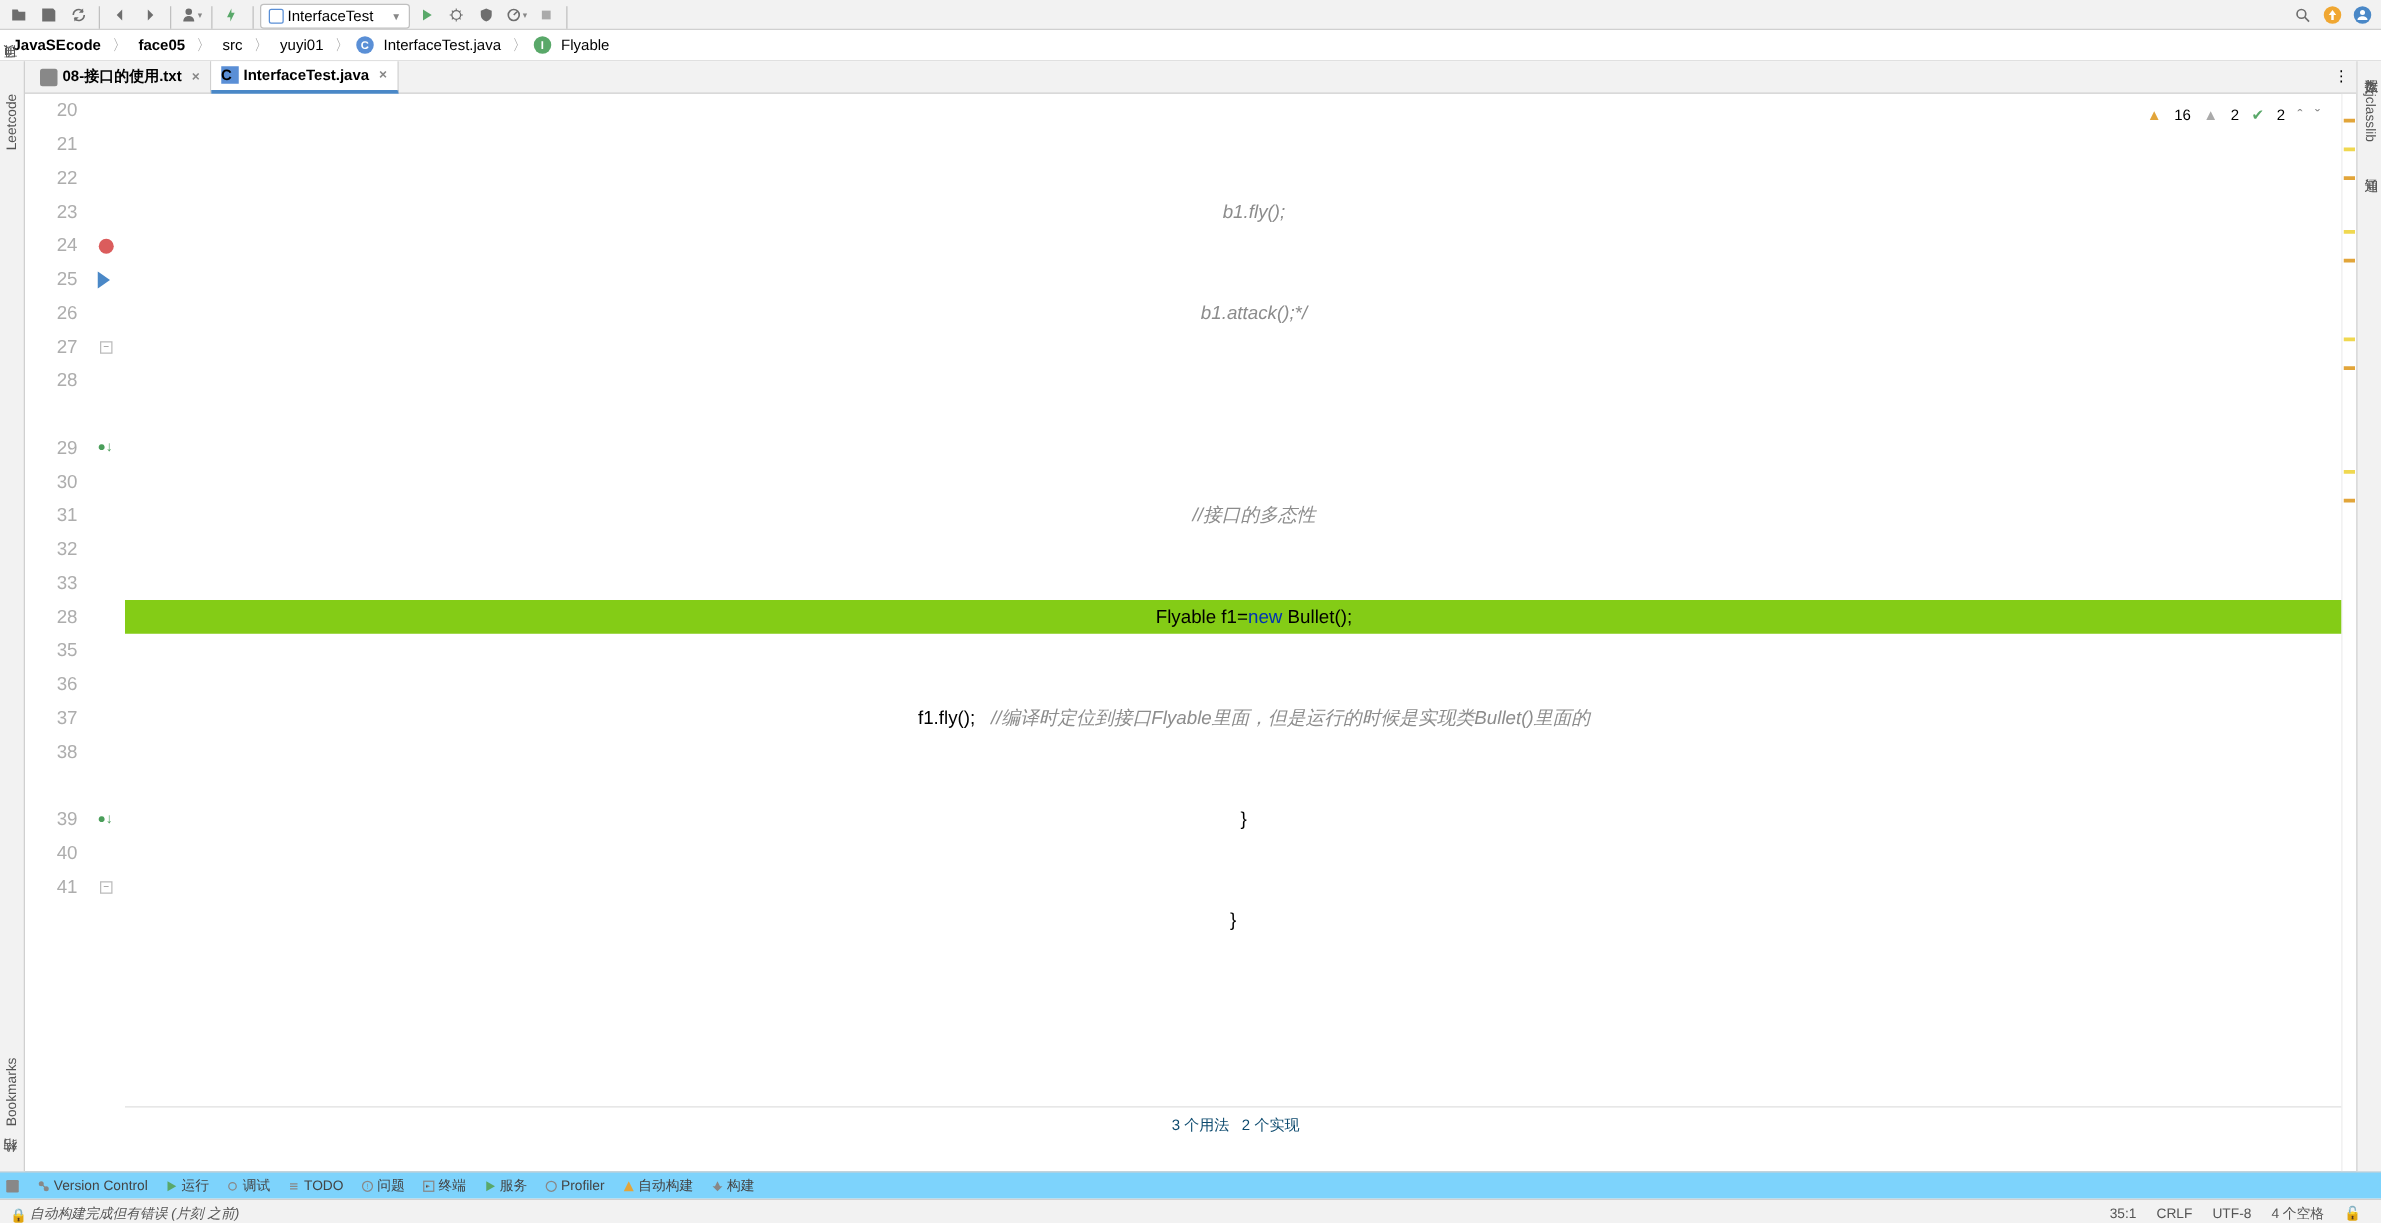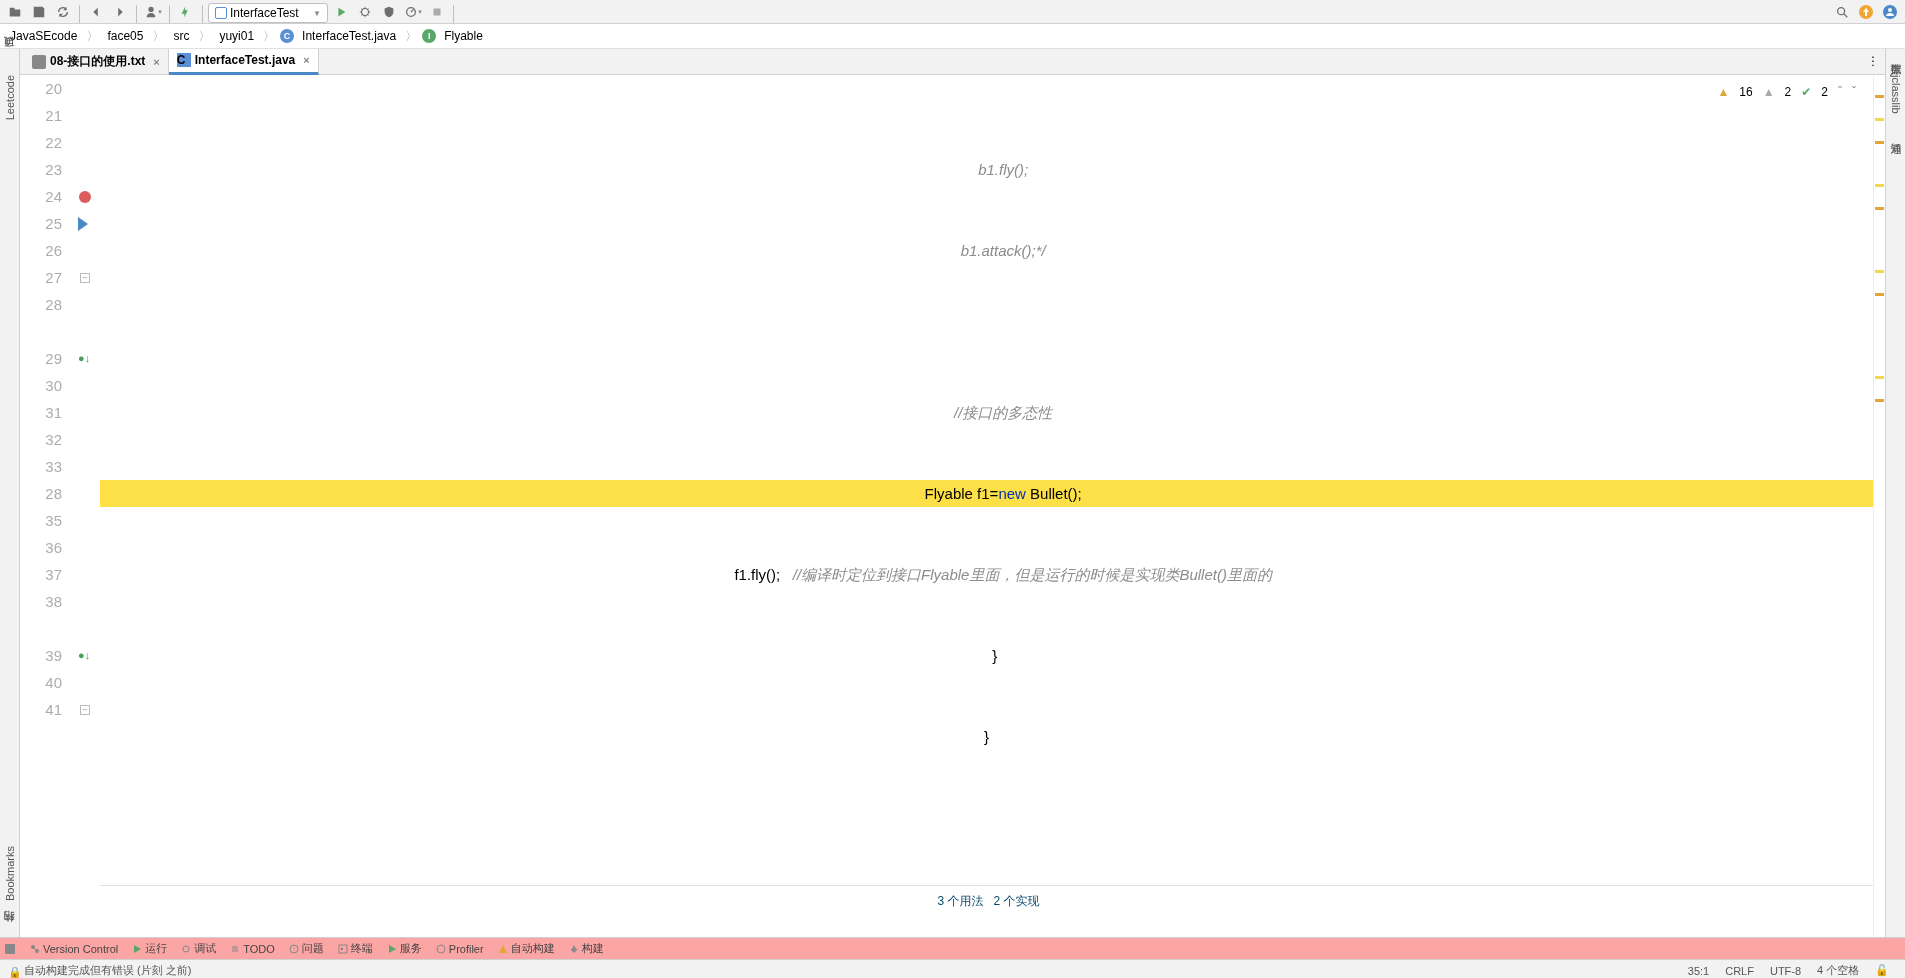--- a/index.html
+++ b/index.html
@@ -5,21 +5,21 @@
 * { margin: 0; padding: 0; box-sizing: border-box; font-family: "Microsoft YaHei", Arial, sans-serif; }
 body { font-size: 12px; background: #fff; color: #000; overflow: hidden; }
 .toolbar { height: 24px; background: #f2f2f2; border-bottom: 1px solid #d0d0d0; display: flex; align-items: flex-end; padding: 0 4px; gap: 2px; }
 .toolbar .icon-btn { width: 22px; height: 22px; display: flex; align-items: center; justify-content: center; cursor: pointer; color: #5a5a5a; }
 .toolbar .sep { width: 1px; height: 18px; background: #c0c0c0; margin: 0 3px; }
 .toolbar .run-config { display: flex; align-items: center; border: 1px solid #c0c0c0; background: #fff; padding: 1px 6px; height: 20px; min-width: 120px; border-radius: 3px; cursor: pointer; gap: 3px; }
 .toolbar .run-config .c-icon { width: 12px; height: 12px; border: 1px solid #5a8fd6; border-radius: 2px; }
 .toolbar .spacer { flex: 1; }
 .breadcrumb { height: 25px; display: flex; align-items: center; padding: 0 6px; font-size: 12px; background: #fff; border-bottom: 1px solid #e0e0e0; gap: 2px; }
 .breadcrumb .part { padding: 2px 4px; cursor: pointer; }
-.breadcrumb .part.bold { font-weight: normal; }
+.breadcrumb .part.bold { font-weight: bold; }
 .breadcrumb .chev { color: #999; padding: 0 3px; }
 .breadcrumb .file-icon { width: 14px; height: 14px; background: #5a8fd6; border-radius: 50%; display: inline-flex; align-items: center; justify-content: center; color: #fff; font-size: 9px; font-weight: bold; margin-right: 2px; }
 .main { display: flex; height: calc(100vh - 90px); }
 .left-stripe { width: 20px; background: #f2f2f2; border-right: 1px solid #d0d0d0; display: flex; flex-direction: column; align-items: center; padding-top: 6px; gap: 20px; }
 .left-stripe .vlabel { writing-mode: vertical-rl; transform: rotate(180deg); font-size: 11px; color: #555; cursor: pointer; }
 .left-stripe-bottom { writing-mode: vertical-rl; transform: rotate(180deg); font-size: 11px; color: #555; cursor: pointer; margin-top: auto; margin-bottom: 10px; }
 .right-stripe { width: 20px; background: #f2f2f2; border-left: 1px solid #d0d0d0; display: flex; flex-direction: column; align-items: center; padding-top: 6px; gap: 20px; }
 .right-stripe .vlabel { writing-mode: vertical-rl; font-size: 11px; color: #555; cursor: pointer; }
 .editor-area { flex: 1; display: flex; flex-direction: column; }
 .tabs { height: 26px; display: flex; align-items: center; border-bottom: 1px solid #d0d0d0; background: #f2f2f2; padding-left: 4px; position: relative; }
@@ -31,35 +31,35 @@
 .code-wrap { flex: 1; display: flex; font-family: "JetBrains Mono", Consolas, monospace; font-size: 15px; overflow: hidden; position: relative; }
 .gutter { width: 50px; text-align: right; color: #adadad; padding-right: 8px; user-select: none; line-height: 27px; }
 .gutter .ln { height: 27px; }
 .gutter-icons { width: 30px; line-height: 27px; }
 .gutter-icons .gi { height: 27px; display: flex; align-items: center; justify-content: center; }
 .gi .bp { width: 12px; height: 12px; background: #db5c5c; border-radius: 50%; }
 .gi .impl { width: 14px; height: 14px; display: flex; align-items: center; color: #4a9e5a; font-size: 11px; }
 .gi .fold { width: 10px; height: 10px; border: 1px solid #bbb; font-size: 8px; display: flex; align-items: center; justify-content: center; color: #888; }
 .code { flex: 1; line-height: 27px; white-space: pre; position: relative; }
 .cl { height: 27px; padding-left: 0; text-align: center; }
-.hl-bp { background: #fde047; }
+.hl-bp { background: #84cc16; }
 .kw { color: #0033b3; font-weight: normal; }
 .cm { color: #8c8c8c; font-style: italic; }
 .inspect { position: absolute; top: 2px; right: 12px; display: flex; gap: 10px; font-size: 12px; align-items: center; background: #fff; padding: 2px 5px; }
 .inspect .warn { color: #e2a53a; }
 .inspect .weak { color: #aaa; }
 .inspect .ok { color: #59a869; }
 .usages { color: #0c4a6e; font-size: 12px; padding-left: 4px; }
 .err-stripe { width: 12px; background: #fff; border-left: 1px solid #eee; }
 .err-stripe .mark { height: 3px; background: #e2a53a; margin: 20px 1px 0; }
 .err-stripe .mark.y { background: #f0d850; }
-.bottom-bar { height: 22px; background: #fca5a5; border-top: 1px solid #d0d0d0; display: flex; align-items: center; padding: 0 4px; font-size: 11px; gap: 14px; }
+.bottom-bar { height: 22px; background: #7dd3fc; border-top: 1px solid #d0d0d0; display: flex; align-items: center; padding: 0 4px; font-size: 11px; gap: 14px; }
 .bottom-bar .tool { display: flex; align-items: center; gap: 3px; cursor: pointer; color: #444; }
 .status-bar { height: 22px; background: #f2f2f2; border-top: 1px solid #d0d0d0; display: flex; align-items: center; padding: 0 8px; font-size: 11px; }
-.status-bar .msg { flex: 1; color: #555; }
+.status-bar .msg { flex: 1; color: #555; font-style: italic; }
 .status-bar .cell { padding: 0 8px; color: #555; cursor: pointer; }
 .lock-icon { width: 10px; height: 10px; color: #888; }
 svg { display: block; }
 </style>
 </head>
 <body>
 
 <div class="toolbar">
   <div class="icon-btn">
       <svg width="14" height="14" viewBox="0 0 16 16">

